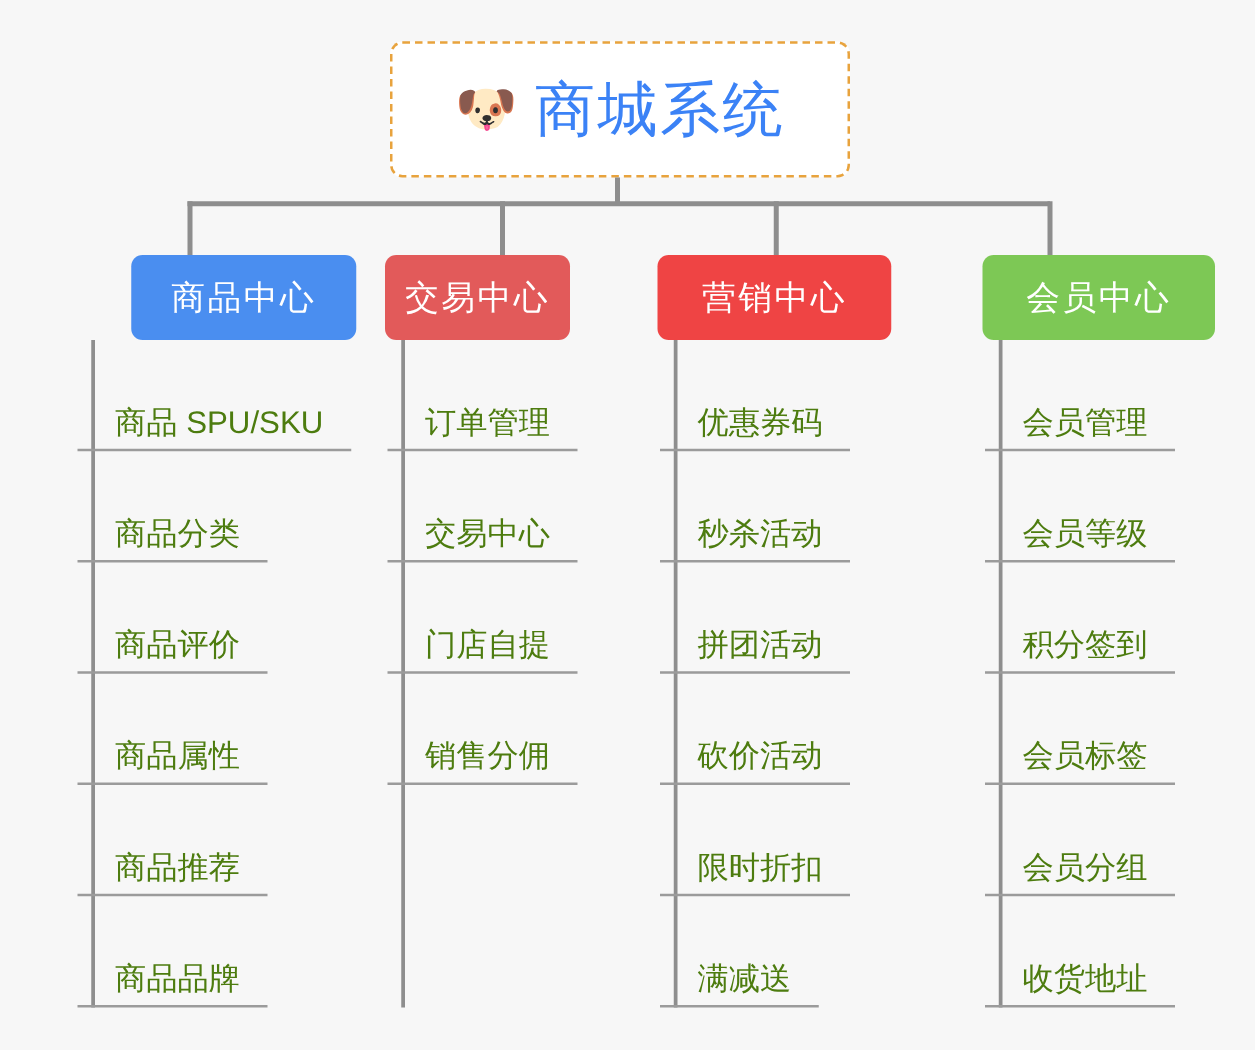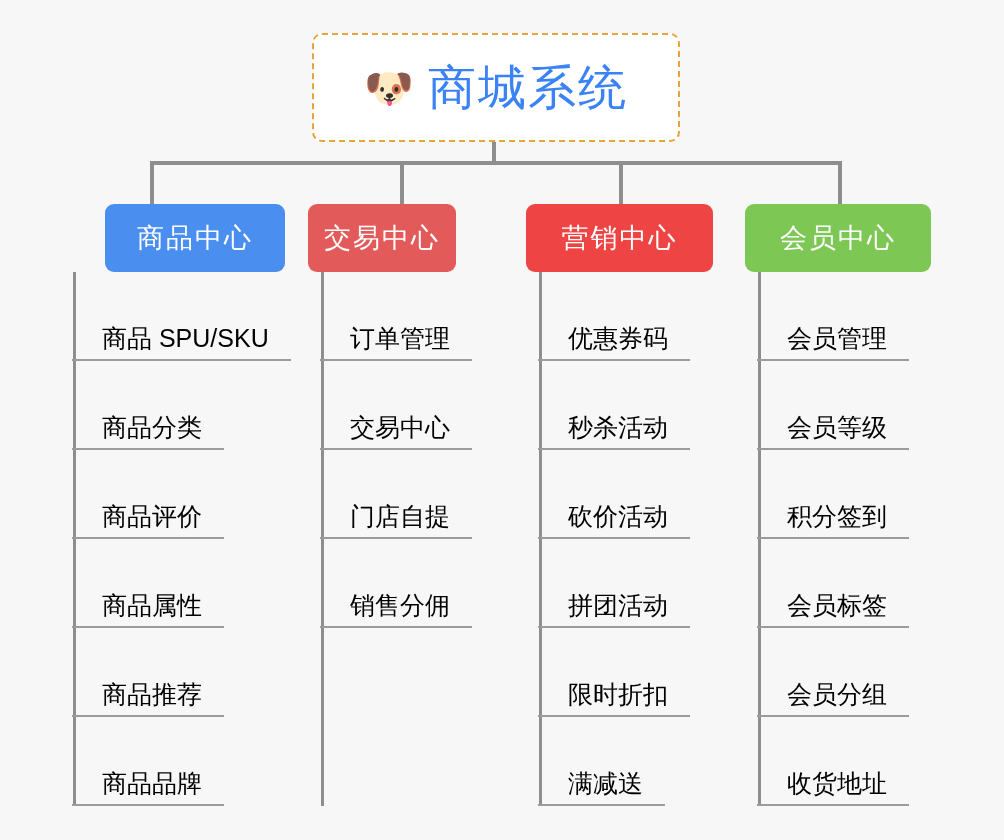--- a/index.html
+++ b/index.html
@@ -62,24 +62,24 @@
   }
   .leaf-list{position:relative;margin-top:0;}
   .leaf{
     position:relative;
     height:89px;
     box-sizing:border-box;
     display:flex;
     align-items:flex-end;
   }
   .leaf-inner{
-    margin-left:12px;
+    margin-left:2px;
     padding:0 22px 7px 30px;
     border-bottom:2px solid #9b9b9b;
-    color:#000000;
+    color:#4d7c0f;
     font-size:25px;
     white-space:nowrap;
     line-height:1.1;
   }
 </style>
 </head>
 <body>
 
 <div class="canvas">
 
@@ -148,34 +148,34 @@
         </div>
         <div class="branch-spine" style="height: 534px; background: rgb(142, 142, 142);"></div>
         <div class="leaf-list">
           <div class="leaf">
             <div class="leaf-inner">优惠券码</div>
           </div>
           <div class="leaf">
             <div class="leaf-inner">秒杀活动</div>
           </div>
           <div class="leaf">
+            <div class="leaf-inner">拼团活动</div>
+          </div>
+          <div class="leaf">
             <div class="leaf-inner">砍价活动</div>
           </div>
           <div class="leaf">
-            <div class="leaf-inner">拼团活动</div>
-          </div>
-          <div class="leaf">
             <div class="leaf-inner">限时折扣</div>
           </div>
           <div class="leaf">
             <div class="leaf-inner">满减送</div>
           </div>
         </div>
       </div>
-      <div class="col" style="left: 745px;">
+      <div class="col" style="left: 786px;">
         <div class="branch-head" style="background: rgb(125, 200, 85); width: 186px;">
           <span>会员中心</span>
         </div>
         <div class="branch-spine" style="height: 534px; background: rgb(142, 142, 142);"></div>
         <div class="leaf-list">
           <div class="leaf">
             <div class="leaf-inner">会员管理</div>
           </div>
           <div class="leaf">
             <div class="leaf-inner">会员等级</div>

